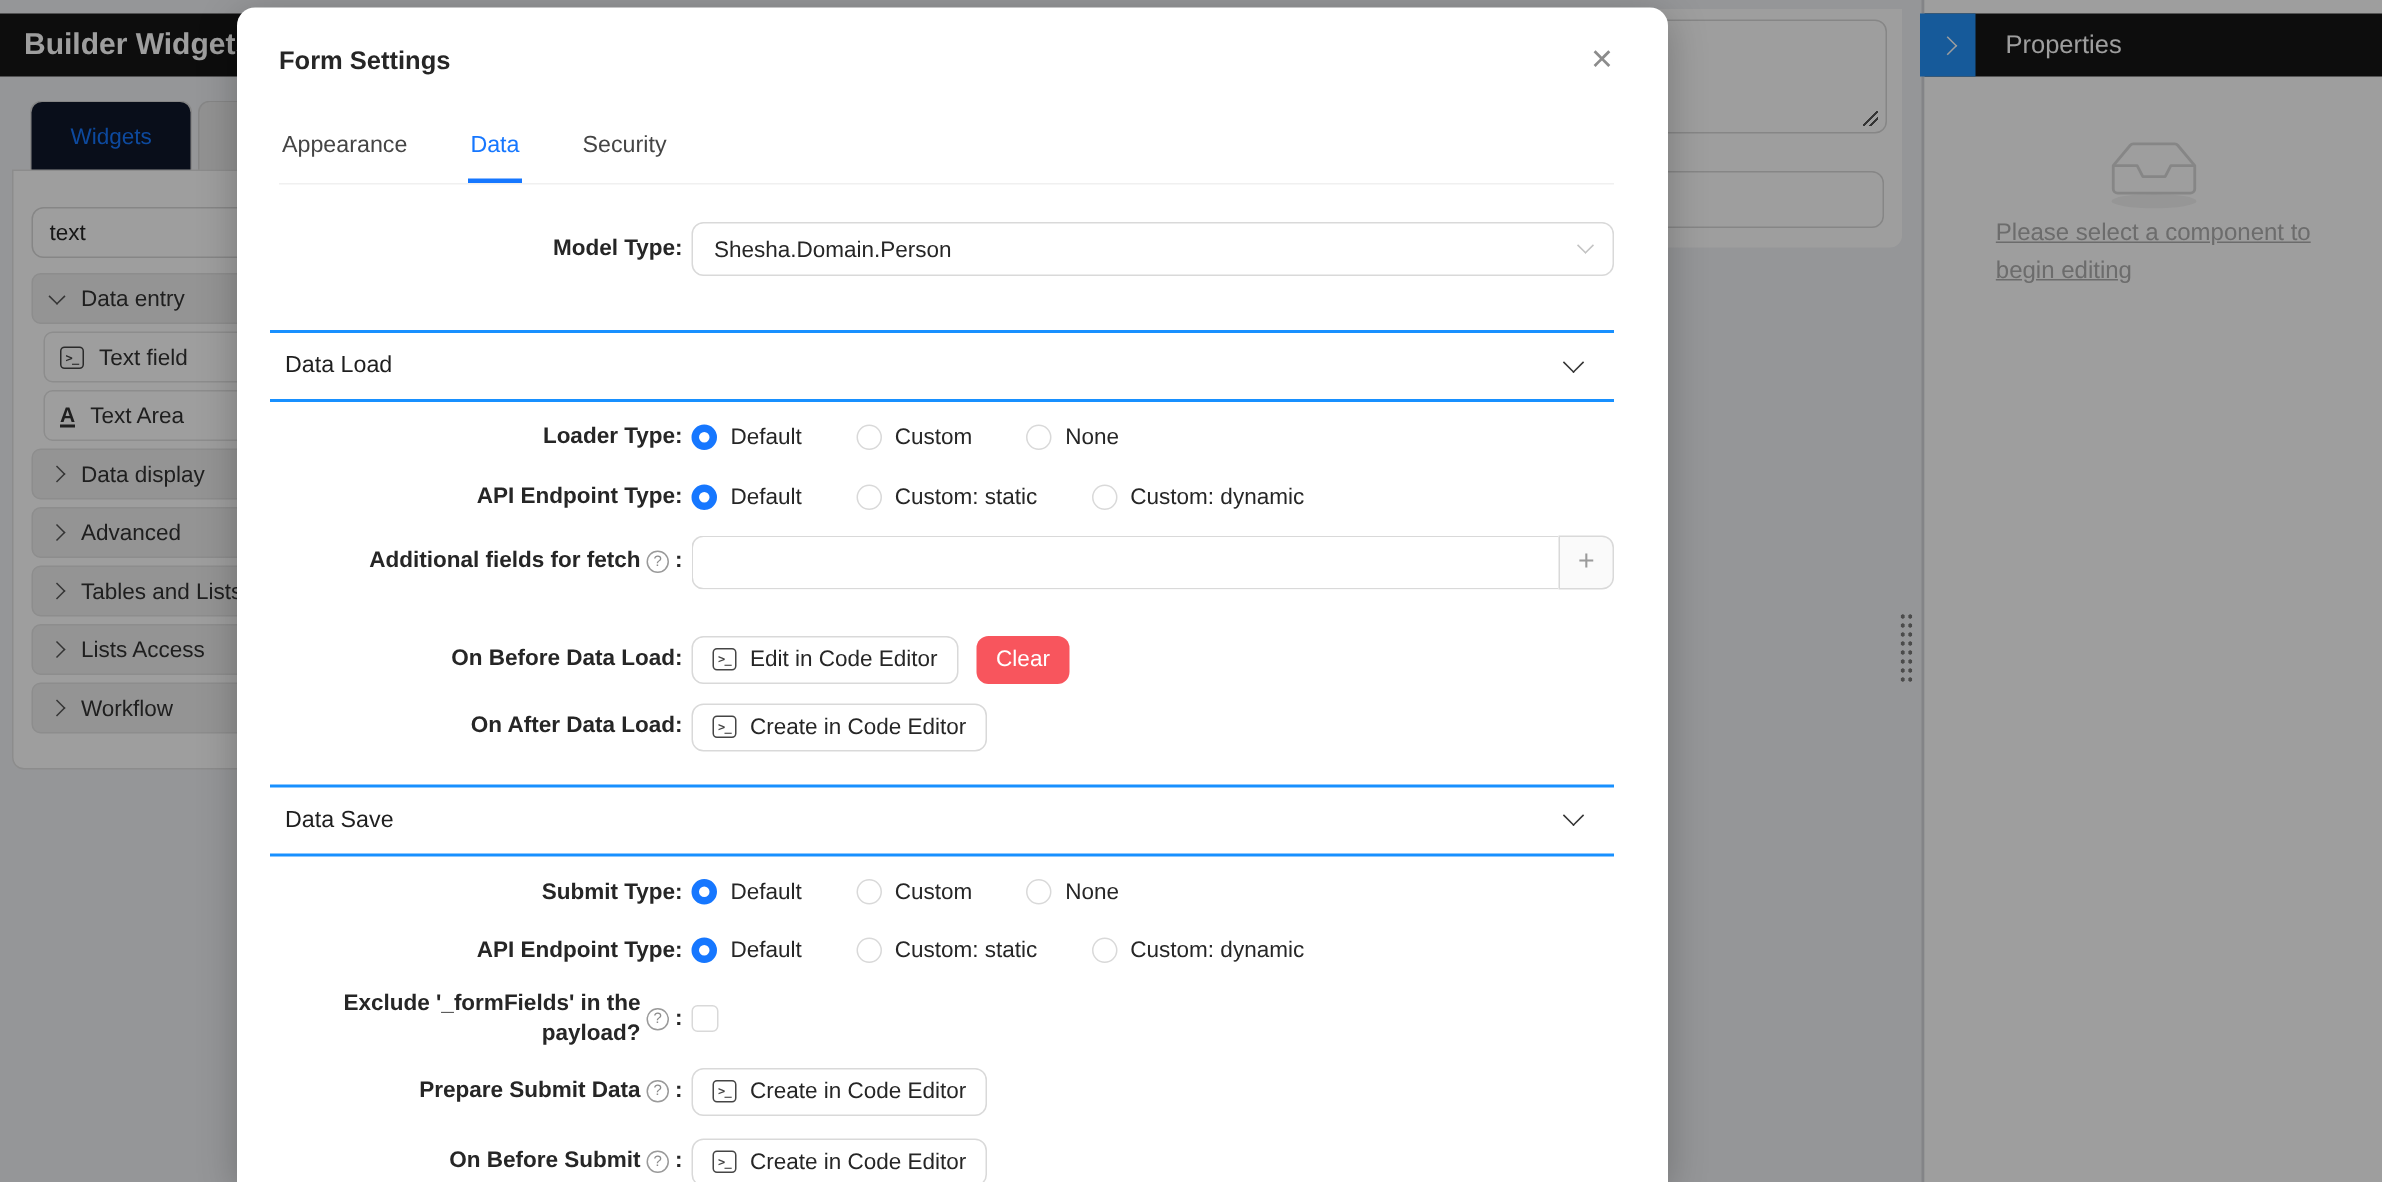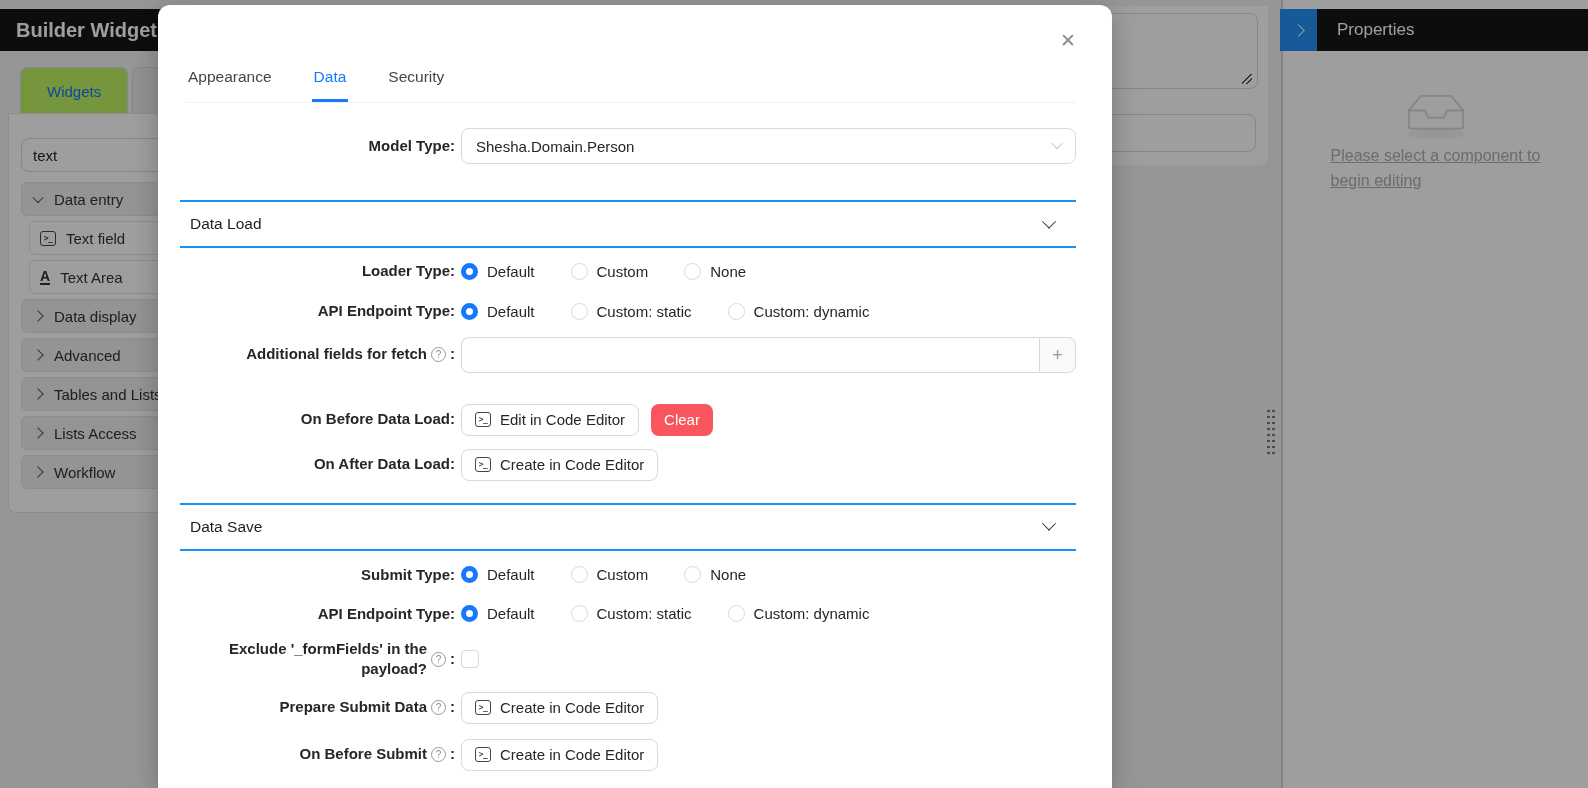--- a/index.html
+++ b/index.html
@@ -9,21 +9,21 @@
   
   .app { position:absolute; inset:0; background:#f0f2f5; }
 
   .left-panel { position:absolute; left:0; top:0; width:322px; height:788px; }
   .left-header { position:absolute; left:0; top:9px; width:322px; height:42px; background:#161616;
                  display:flex; align-items:center; padding-left:16px; }
   .left-header .hdr-title { color:#fff; font-size:20px; font-weight:bold; }
   .side-tabs { position:absolute; left:20px; top:67px; display:flex; gap:4px; }
   .side-tab { height:47px; padding:0 26px; display:flex; align-items:center; font-size:15px;
               border:1px solid #d9d9d9; border-bottom:none; border-radius:8px 8px 0 0; background:#ececec; color:#444; }
-  .side-tab.active { background:#bef264; color:#1677ff; }
+  .side-tab.active { background:#0f172a; color:#1677ff; }
   .side-card { position:absolute; left:8px; top:113px; width:306px; height:400px; background:#fff;
                border:1px solid #e3e3e3; border-radius:0 8px 8px 8px; padding:24px 12px 12px 12px; }
   .search-box { width:282px; height:34px; border:1px solid #d9d9d9; border-radius:8px; background:#fff;
                 font-size:15px; color:#262626; padding:0 11px; font-family:"Liberation Sans",sans-serif; }
   .w-list { margin-top:10px; display:flex; flex-direction:column; gap:5px; }
   .w-section { height:34px; background:#efefef; border:1px solid #e4e4e4; border-radius:6px;
                display:flex; align-items:center; gap:12px; padding:0 12px; font-size:15px; color:#333; }
   .w-item { height:34px; background:#fff; border:1px solid #e4e4e4; border-radius:6px; margin-left:8px;
             display:flex; align-items:center; gap:10px; padding:0 10px; font-size:15px; color:#333; }
   .chev { display:inline-block; width:8px; height:8px; border-right:1.8px solid #555; border-bottom:1.8px solid #555;
@@ -198,20 +198,21 @@
         <div>Please select a component to</div>
         <div>begin editing</div>
       </div>
     </div>
   </div>
 </div>
 
 <div class="mask"></div>
 
 <div class="modal">
+  <div class="modal-title">Form Settings</div>
   <button class="modal-close">✕</button>
 
   <div class="tabs">
     <div class="tab">Appearance</div>
     <div class="tab active">Data</div>
     <div class="tab">Security</div>
   </div>
 
   <div class="form-row mt-model">
     <div class="lbl">Model Type:</div>

